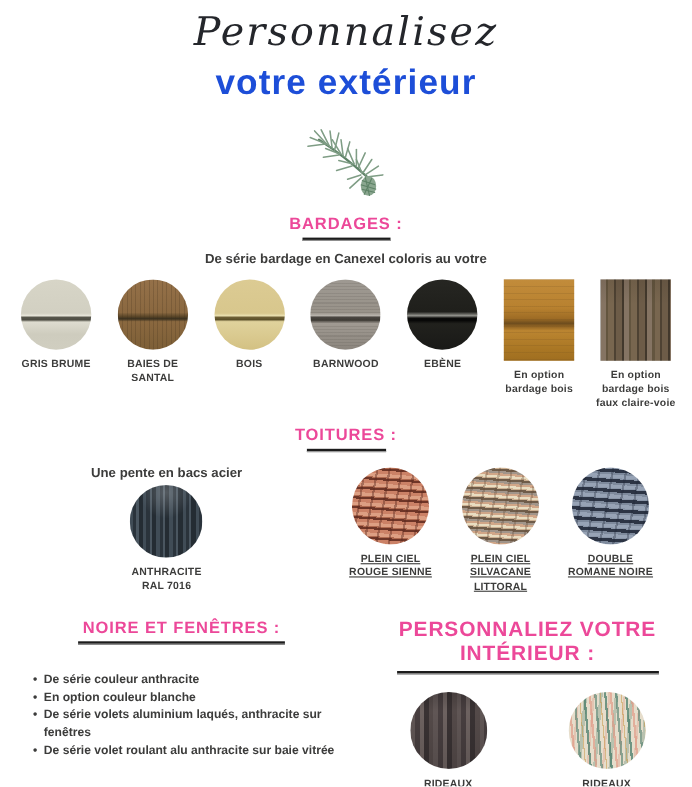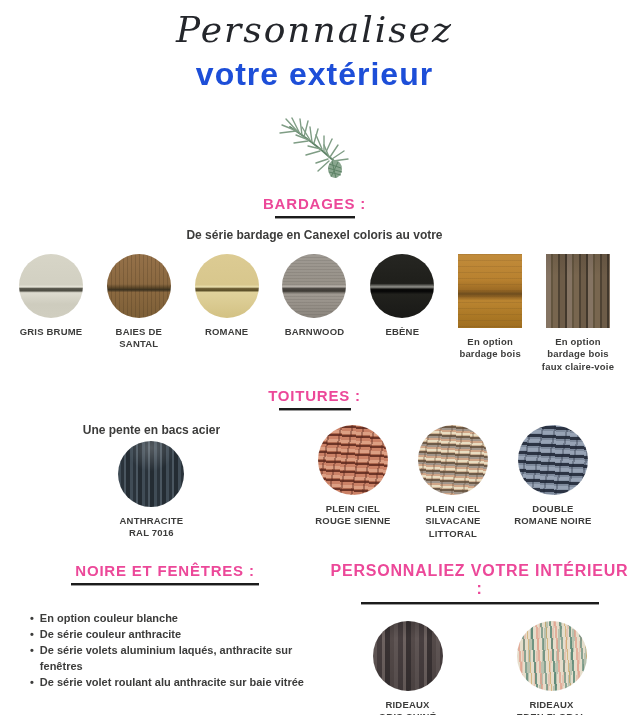--- a/index.html
+++ b/index.html
@@ -56,21 +56,21 @@
       repeating-linear-gradient(180deg, rgba(110,77,30,.18) 0 1px, rgba(0,0,0,0) 1px 6px),
       linear-gradient(180deg,#c28c3b 0%,#b8812f 35%,#9e6c25 48%,#6e4d1e 54%,#8a5f22 57%,#bb8531 63%,#aa7724 85%,#9f6e20 100%); }
   .sw-claire-voie { background-image:
       linear-gradient(180deg, rgba(40,30,20,.12) 0%, rgba(0,0,0,0) 30%),
       repeating-linear-gradient(90deg,#857463 0 5px,#63553f 5px 7px,#78664f 7px 12px,#4e4233 12px 14px,#6d5c48 14px 19px,#42382c 19px 21px); }
 
   
   .toit-cols { display:flex; margin-top:12px; }
   .toit-left { width:265px; display:flex; flex-direction:column; align-items:center;margin-left:24px; }
   .toit-right { width:364px; }
-  .toit-right .tiles { display:flex; justify-content:flex-start; padding:0 24px; margin-top:2px; }
+  .toit-right .tiles { display:flex; justify-content:flex-end; padding:0 24px; margin-top:2px;text-decoration:underline; }
   .tile-item { display:flex; flex-direction:column; align-items:center; width:100px; }
   .roof { width:70px; height:70px; border-radius:50%; }
   .roof-anthracite {
     width:66px; height:66px; border-radius:50%; margin-top:4px;
     background-image:
       radial-gradient(circle at 50% 10%, rgba(255,255,255,.22), rgba(0,0,0,0) 35%),
       repeating-linear-gradient(90deg,#404c56 0 3px,#2a333b 3px 6px,#4a5660 6px 8px,#242c33 8px 12px);
   }
   .roof-sienne { background-color:#cd8a6e; background-image:
       repeating-linear-gradient(100deg, rgba(90,40,30,.42) 0 2px, rgba(0,0,0,0) 2px 11px),
@@ -164,21 +164,21 @@
       <div class="sw sw-gris-brume"></div>
       <div class="sw-label">GRIS BRUME</div>
     </div>
     <div class="sw-item">
       <div class="sw sw-bois-santal"></div>
       <div class="sw-label">BAIES DE
 SANTAL</div>
     </div>
     <div class="sw-item">
       <div class="sw sw-sable"></div>
-      <div class="sw-label">ROMANE</div>
+      <div class="sw-label">BOIS</div>
     </div>
     <div class="sw-item">
       <div class="sw sw-barnwood"></div>
       <div class="sw-label">BARNWOOD</div>
     </div>
     <div class="sw-item">
       <div class="sw sw-ebene"></div>
       <div class="sw-label">EBÈNE</div>
     </div>
     <div class="sw-item">
@@ -223,28 +223,28 @@
         </div>
       </div>
     </div>
   </div>
 
   <div class="bottom-cols">
     <div class="bottom-left">
       <div class="sec-heading">NOIRE ET FENÊTRES :</div>
       <div class="rule" style="width:188px"></div>
       <div class="bullets">
+        <div class="bullet-line">De série couleur anthracite</div>
         <div class="bullet-line">En option couleur blanche</div>
-        <div class="bullet-line">De série couleur anthracite</div>
         <div class="bullet-line">De série volets aluminium laqués, anthracite sur fenêtres</div>
         <div class="bullet-line">De série volet roulant alu anthracite sur baie vitrée</div>
       </div>
     </div>
     <div class="bottom-right">
-      <div class="sec-heading" style="font-size:16px">PERSONNALIEZ VOTRE INTÉRIEUR :</div>
+      <div class="sec-heading" style="font-size:19px">PERSONNALIEZ VOTRE INTÉRIEUR :</div>
       <div class="rule" style="width:238px"></div>
       <div class="curtains">
         <div class="curtain-item">
           <div class="curtain curtain-gris"></div>
           <div class="sw-label">RIDEAUX
 GRIS CHINÉ</div>
         </div>
         <div class="curtain-item">
           <div class="curtain curtain-eden"></div>
           <div class="sw-label">RIDEAUX

